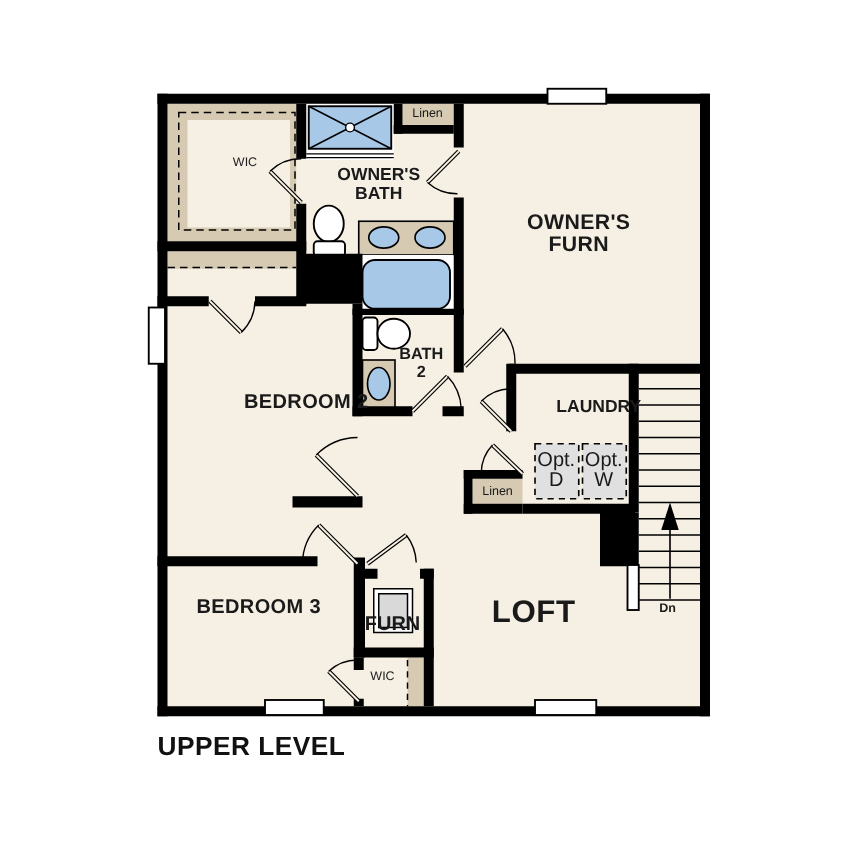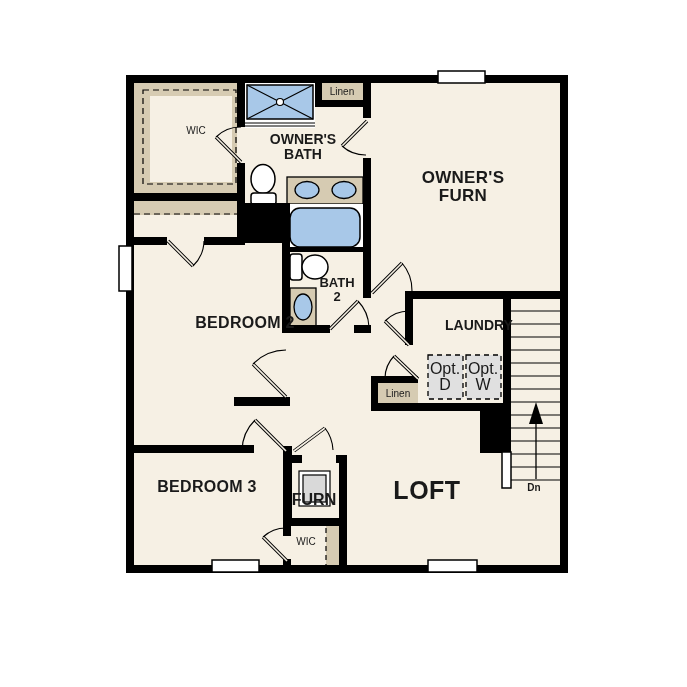--- a/index.html
+++ b/index.html
@@ -239,14 +239,15 @@
 <div class="lbl room" style="left:207px;top:487px;">BEDROOM 3</div>
 
 <div class="lbl small" style="left:314px;top:500px;font-size:16px;font-weight:bold;">FURN</div>
 
 <div class="lbl loft" style="left:427px;top:490px;">LOFT</div>
 
 <div class="lbl small" style="left:306px;top:542px;">WIC</div>
 
 <div class="lbl small" style="left:534px;top:488px;font-weight:bold;">Dn</div>
 
+<div class="title">UPPER LEVEL</div>
 
 </div>
 
 </body></html>

